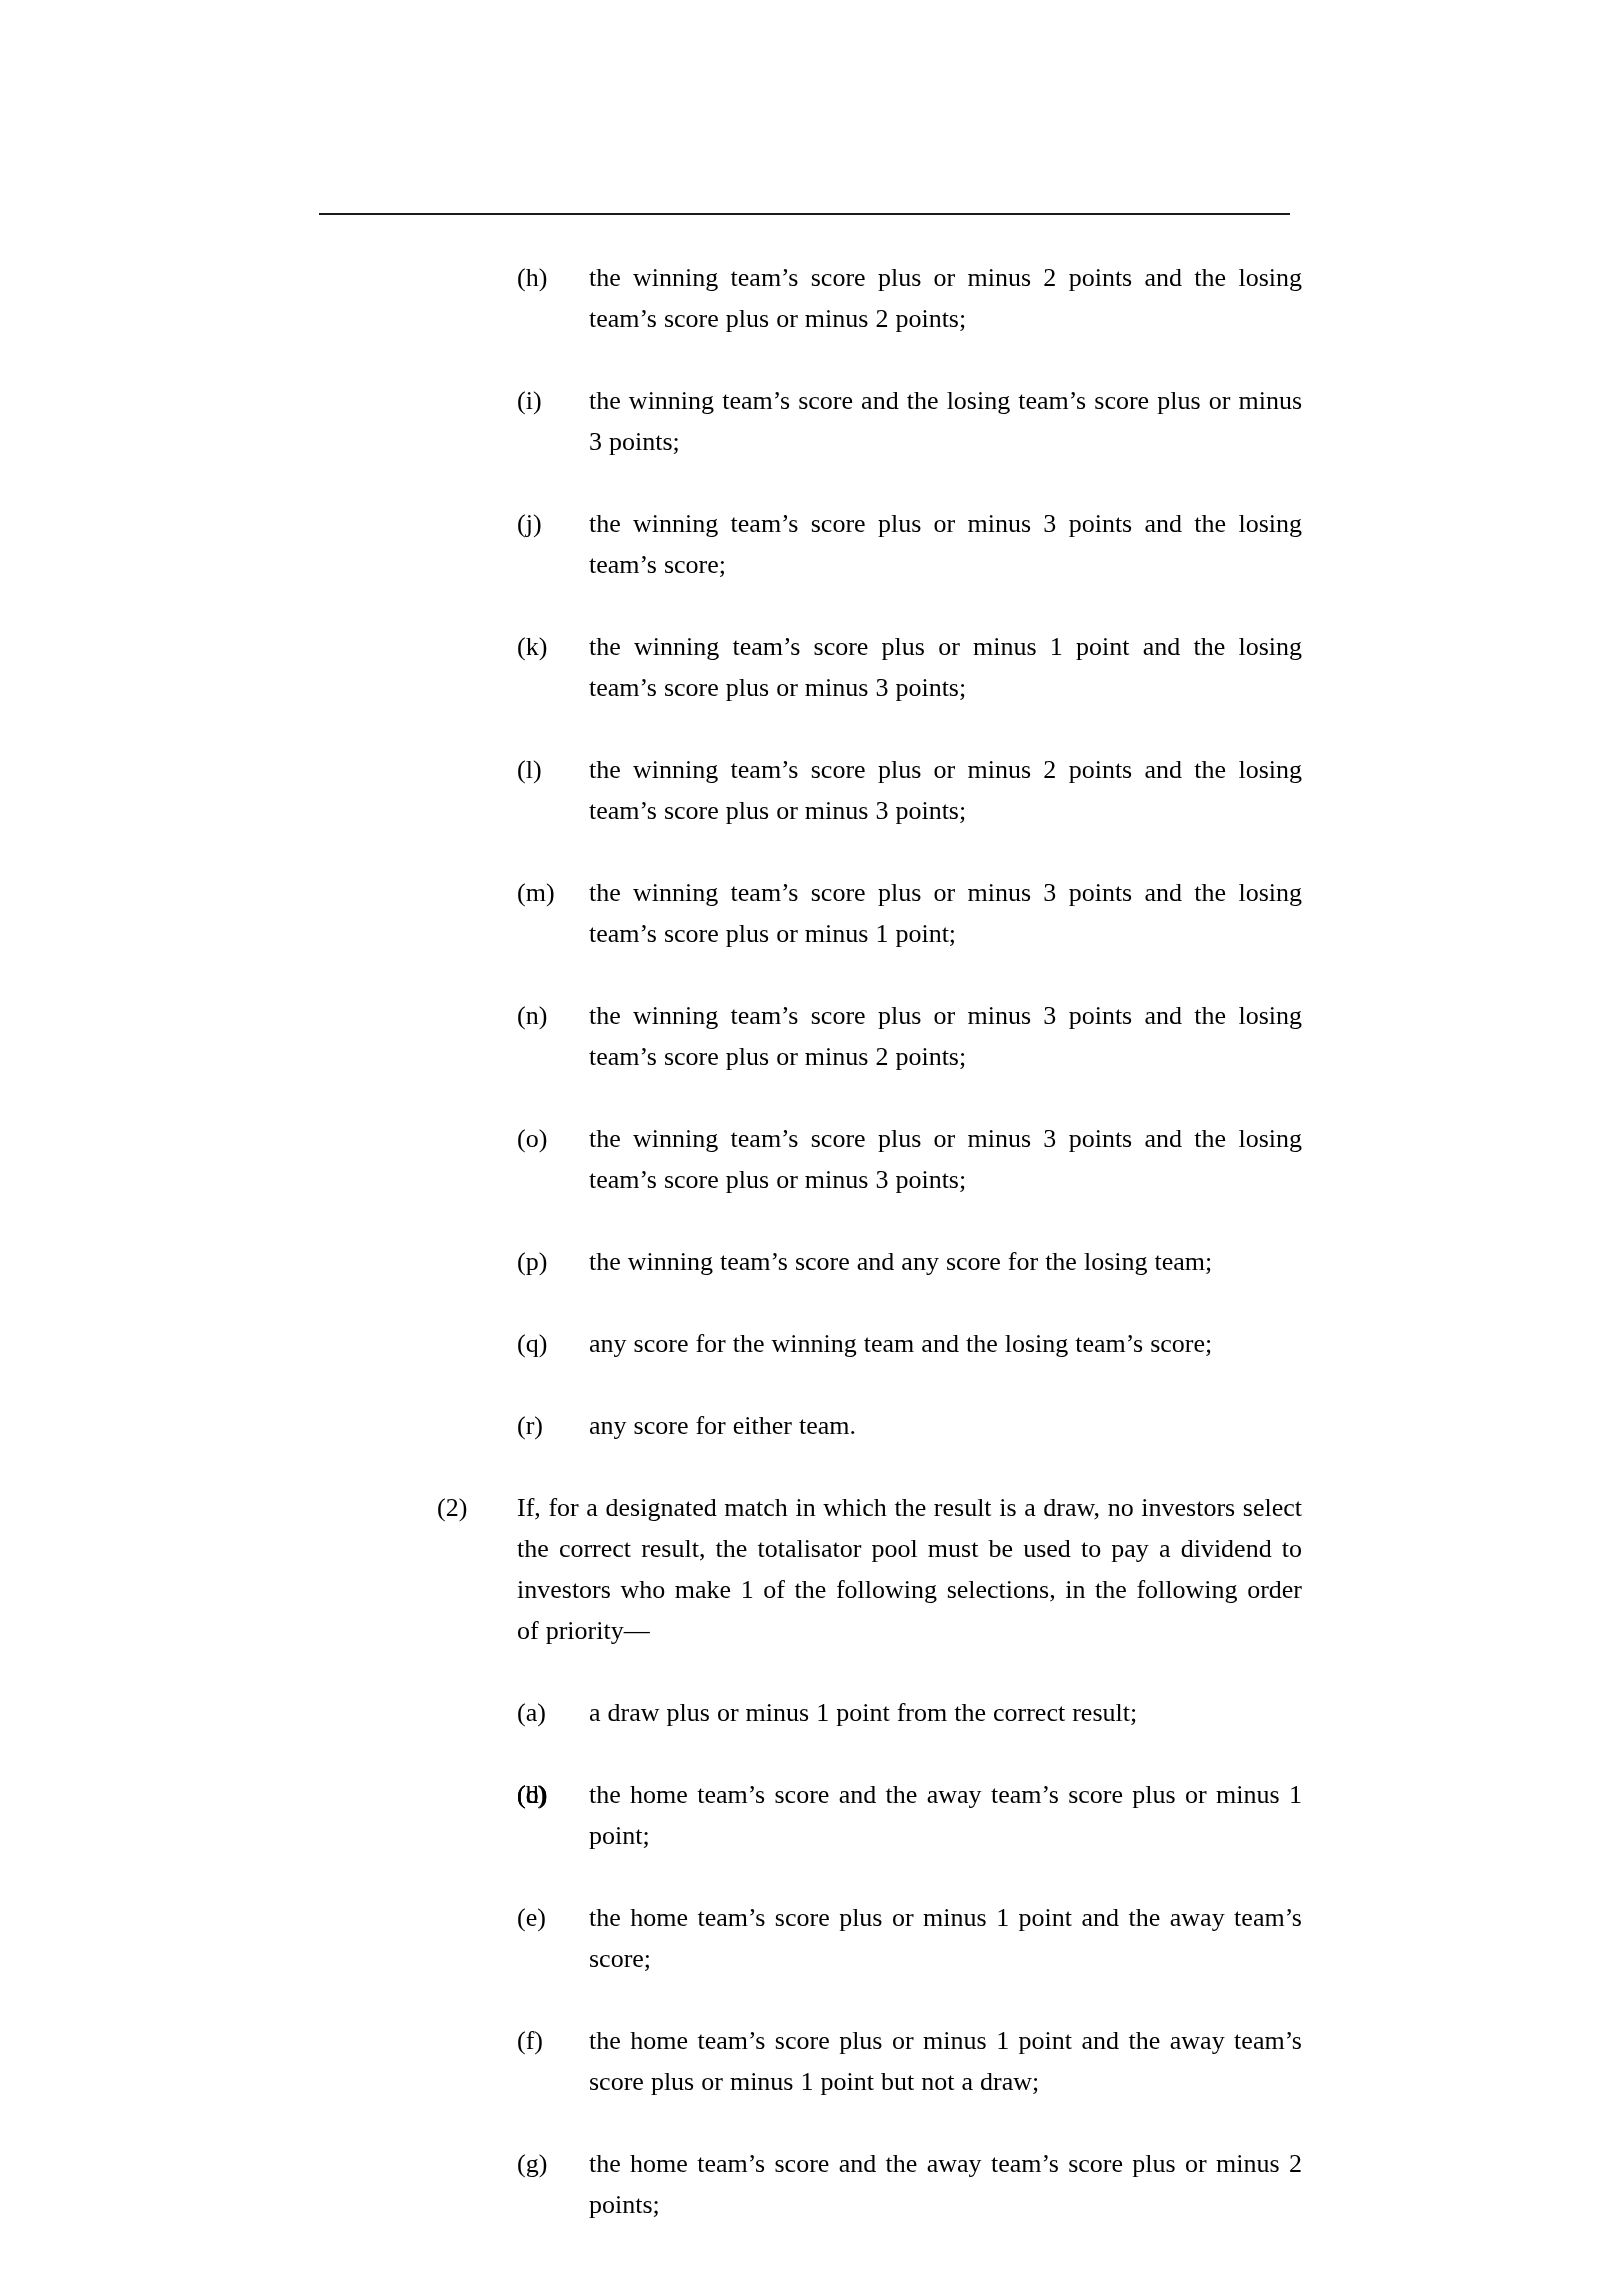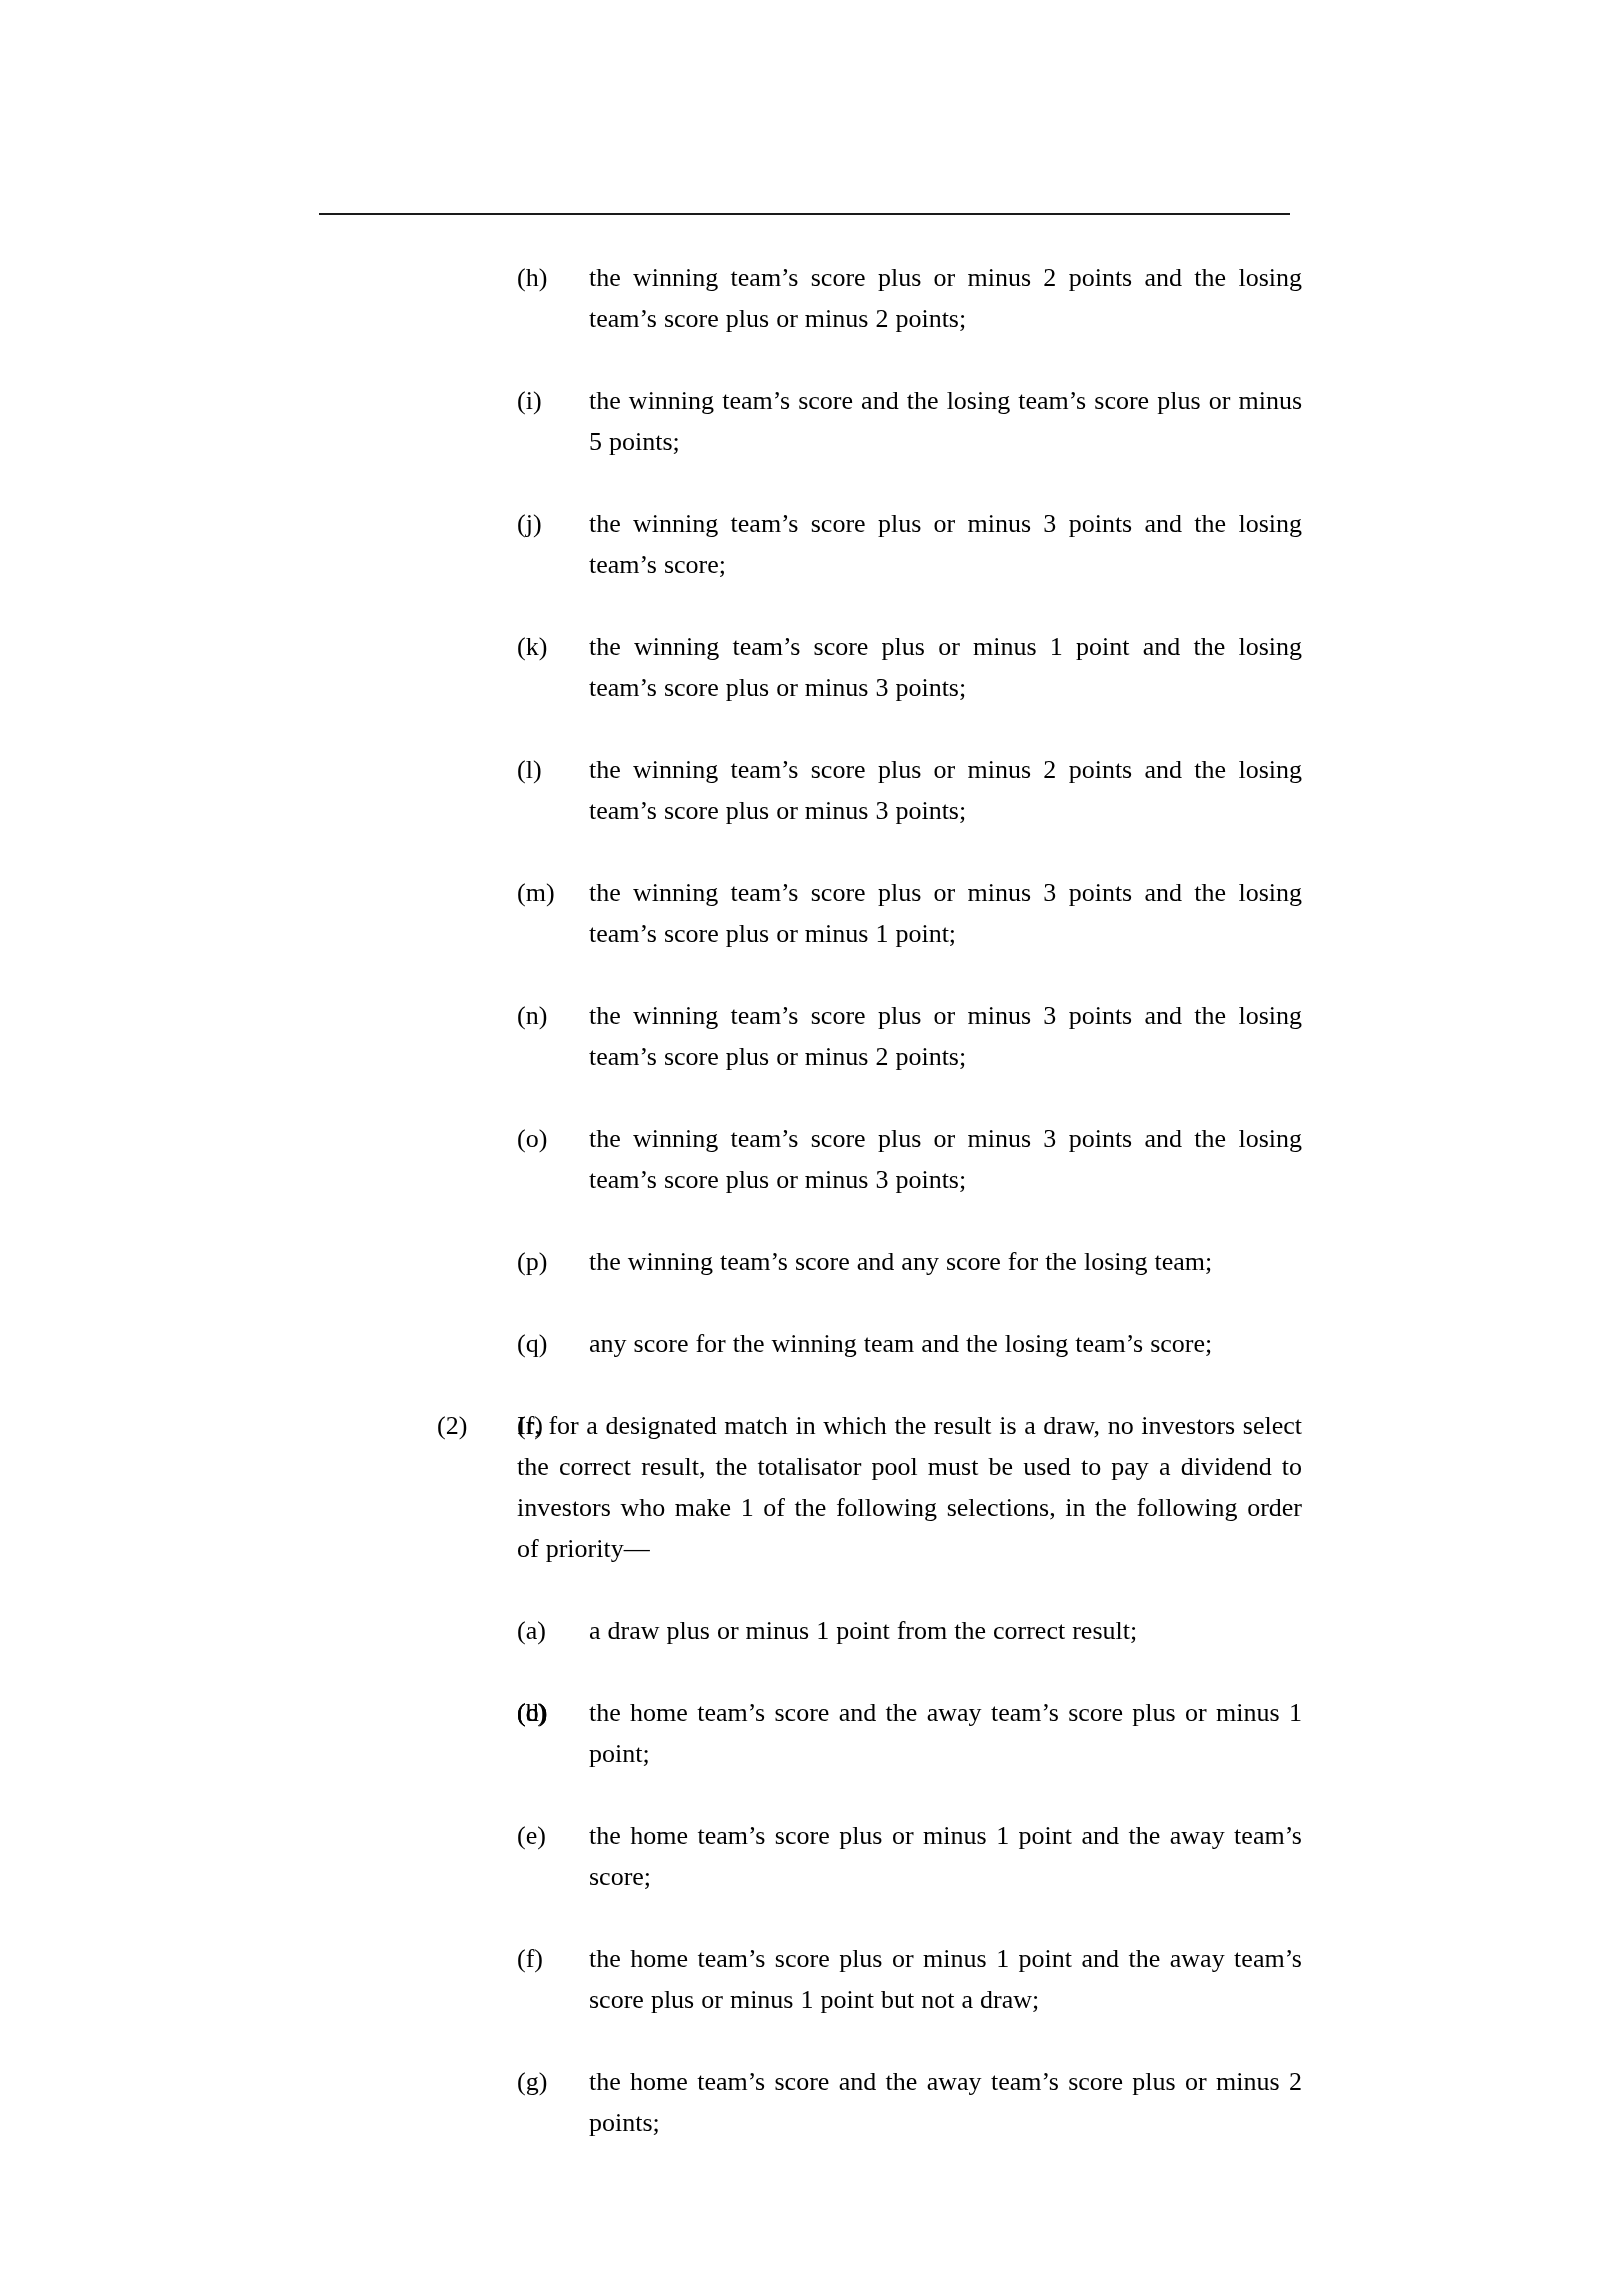--- a/index.html
+++ b/index.html
@@ -88,21 +88,21 @@
 
   <div class="body">
 
     <div class="item lvl2">
       <span class="label">(h)</span>
       <div class="text">the winning team’s score plus or minus 2 points and the losing team’s score plus or minus 2 points;</div>
     </div>
 
     <div class="item lvl2">
       <span class="label">(i)</span>
-      <div class="text">the winning team’s score and the losing team’s score plus or minus 5 points;</div>
+      <div class="text">the winning team’s score and the losing team’s score plus or minus 3 points;</div>
     </div>
 
     <div class="item lvl2">
       <span class="label">(j)</span>
       <div class="text">the winning team’s score plus or minus 3 points and the losing team’s score;</div>
     </div>
 
     <div class="item lvl2">
       <span class="label">(k)</span>
       <div class="text">the winning team’s score plus or minus 1 point and the losing team’s score plus or minus 3 points;</div>
@@ -133,20 +133,21 @@
       <div class="text">the winning team’s score and any score for the losing team;</div>
     </div>
 
     <div class="item lvl2">
       <span class="label">(q)</span>
       <div class="text">any score for the winning team and the losing team’s score;</div>
     </div>
 
     <div class="item lvl2">
       <span class="label">(r)</span>
+      <div class="text single">any score for either team.</div>
     </div>
 
     <div class="item lvl1">
       <span class="label">(2)</span>
       <div class="text">If, for a designated match in which the result is a draw, no investors select the correct result, the totalisator pool must be used to pay a dividend to investors who make 1 of the following selections, in the following order of priority—</div>
     </div>
 
     <div class="item lvl2">
       <span class="label">(a)</span>
       <div class="text single">a draw plus or minus 1 point from the correct result;</div>

